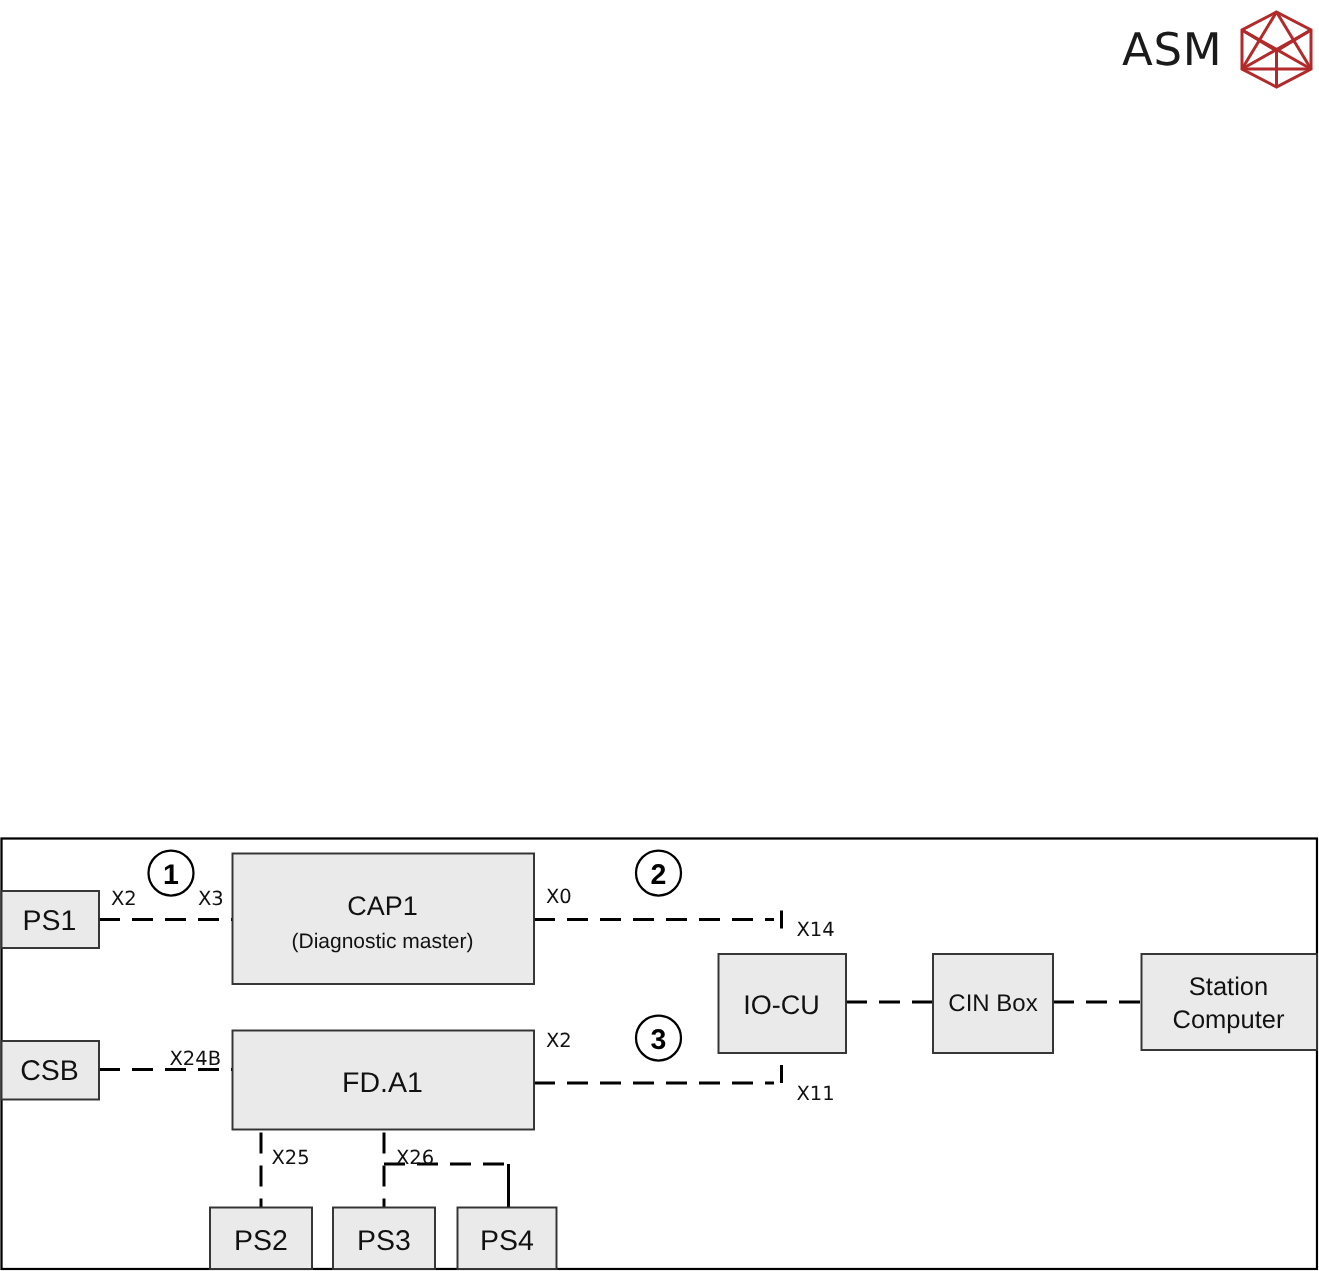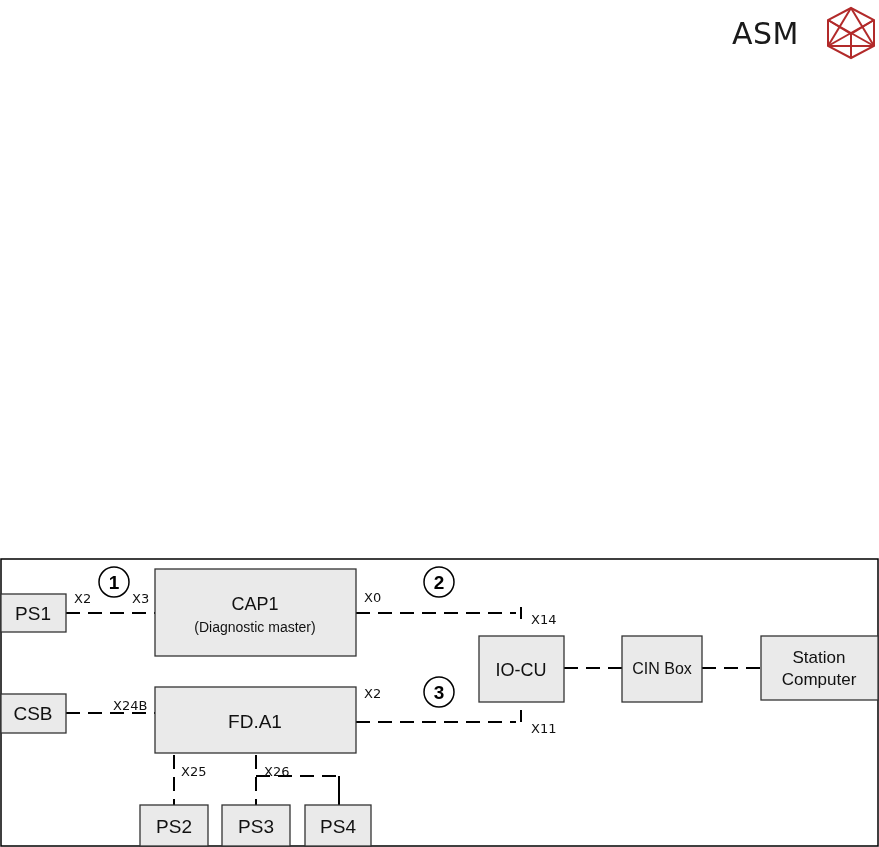--- a/index.html
+++ b/index.html
@@ -1,19 +1,19 @@
 <!DOCTYPE html>
 <html><head>
 <meta charset="utf-8">
 <style>
   html, body { margin: 0; padding: 0; background: #ffffff; }
   body { width: 879px; height: 847px; position: relative; overflow: hidden;
          font-family: "Liberation Sans", sans-serif; }
   .logo { position: absolute; left: 728px; top: 6px; width: 150px; height: 52px; }
-  .logo-text { position: absolute; left: 4px; top: 10px; font-family: "DejaVu Sans", sans-serif;
+  .logo-text { position: absolute; left: 20px; top: 10px; font-family: "DejaVu Sans", sans-serif;
                font-size: 30px; color: #1a1a1a; letter-spacing: 0.5px; }
   .logo-mark { position: absolute; left: 96px; top: 0px; }
   .diagram { position: absolute; left: 0; top: 558px; }
   .box-text { font-family: "Liberation Sans", sans-serif; fill: #111; }
   .port { font-family: "DejaVu Sans", sans-serif; font-size: 13px; fill: #111; }
 </style>
 </head>
 <body>
 
 <div class="logo">

